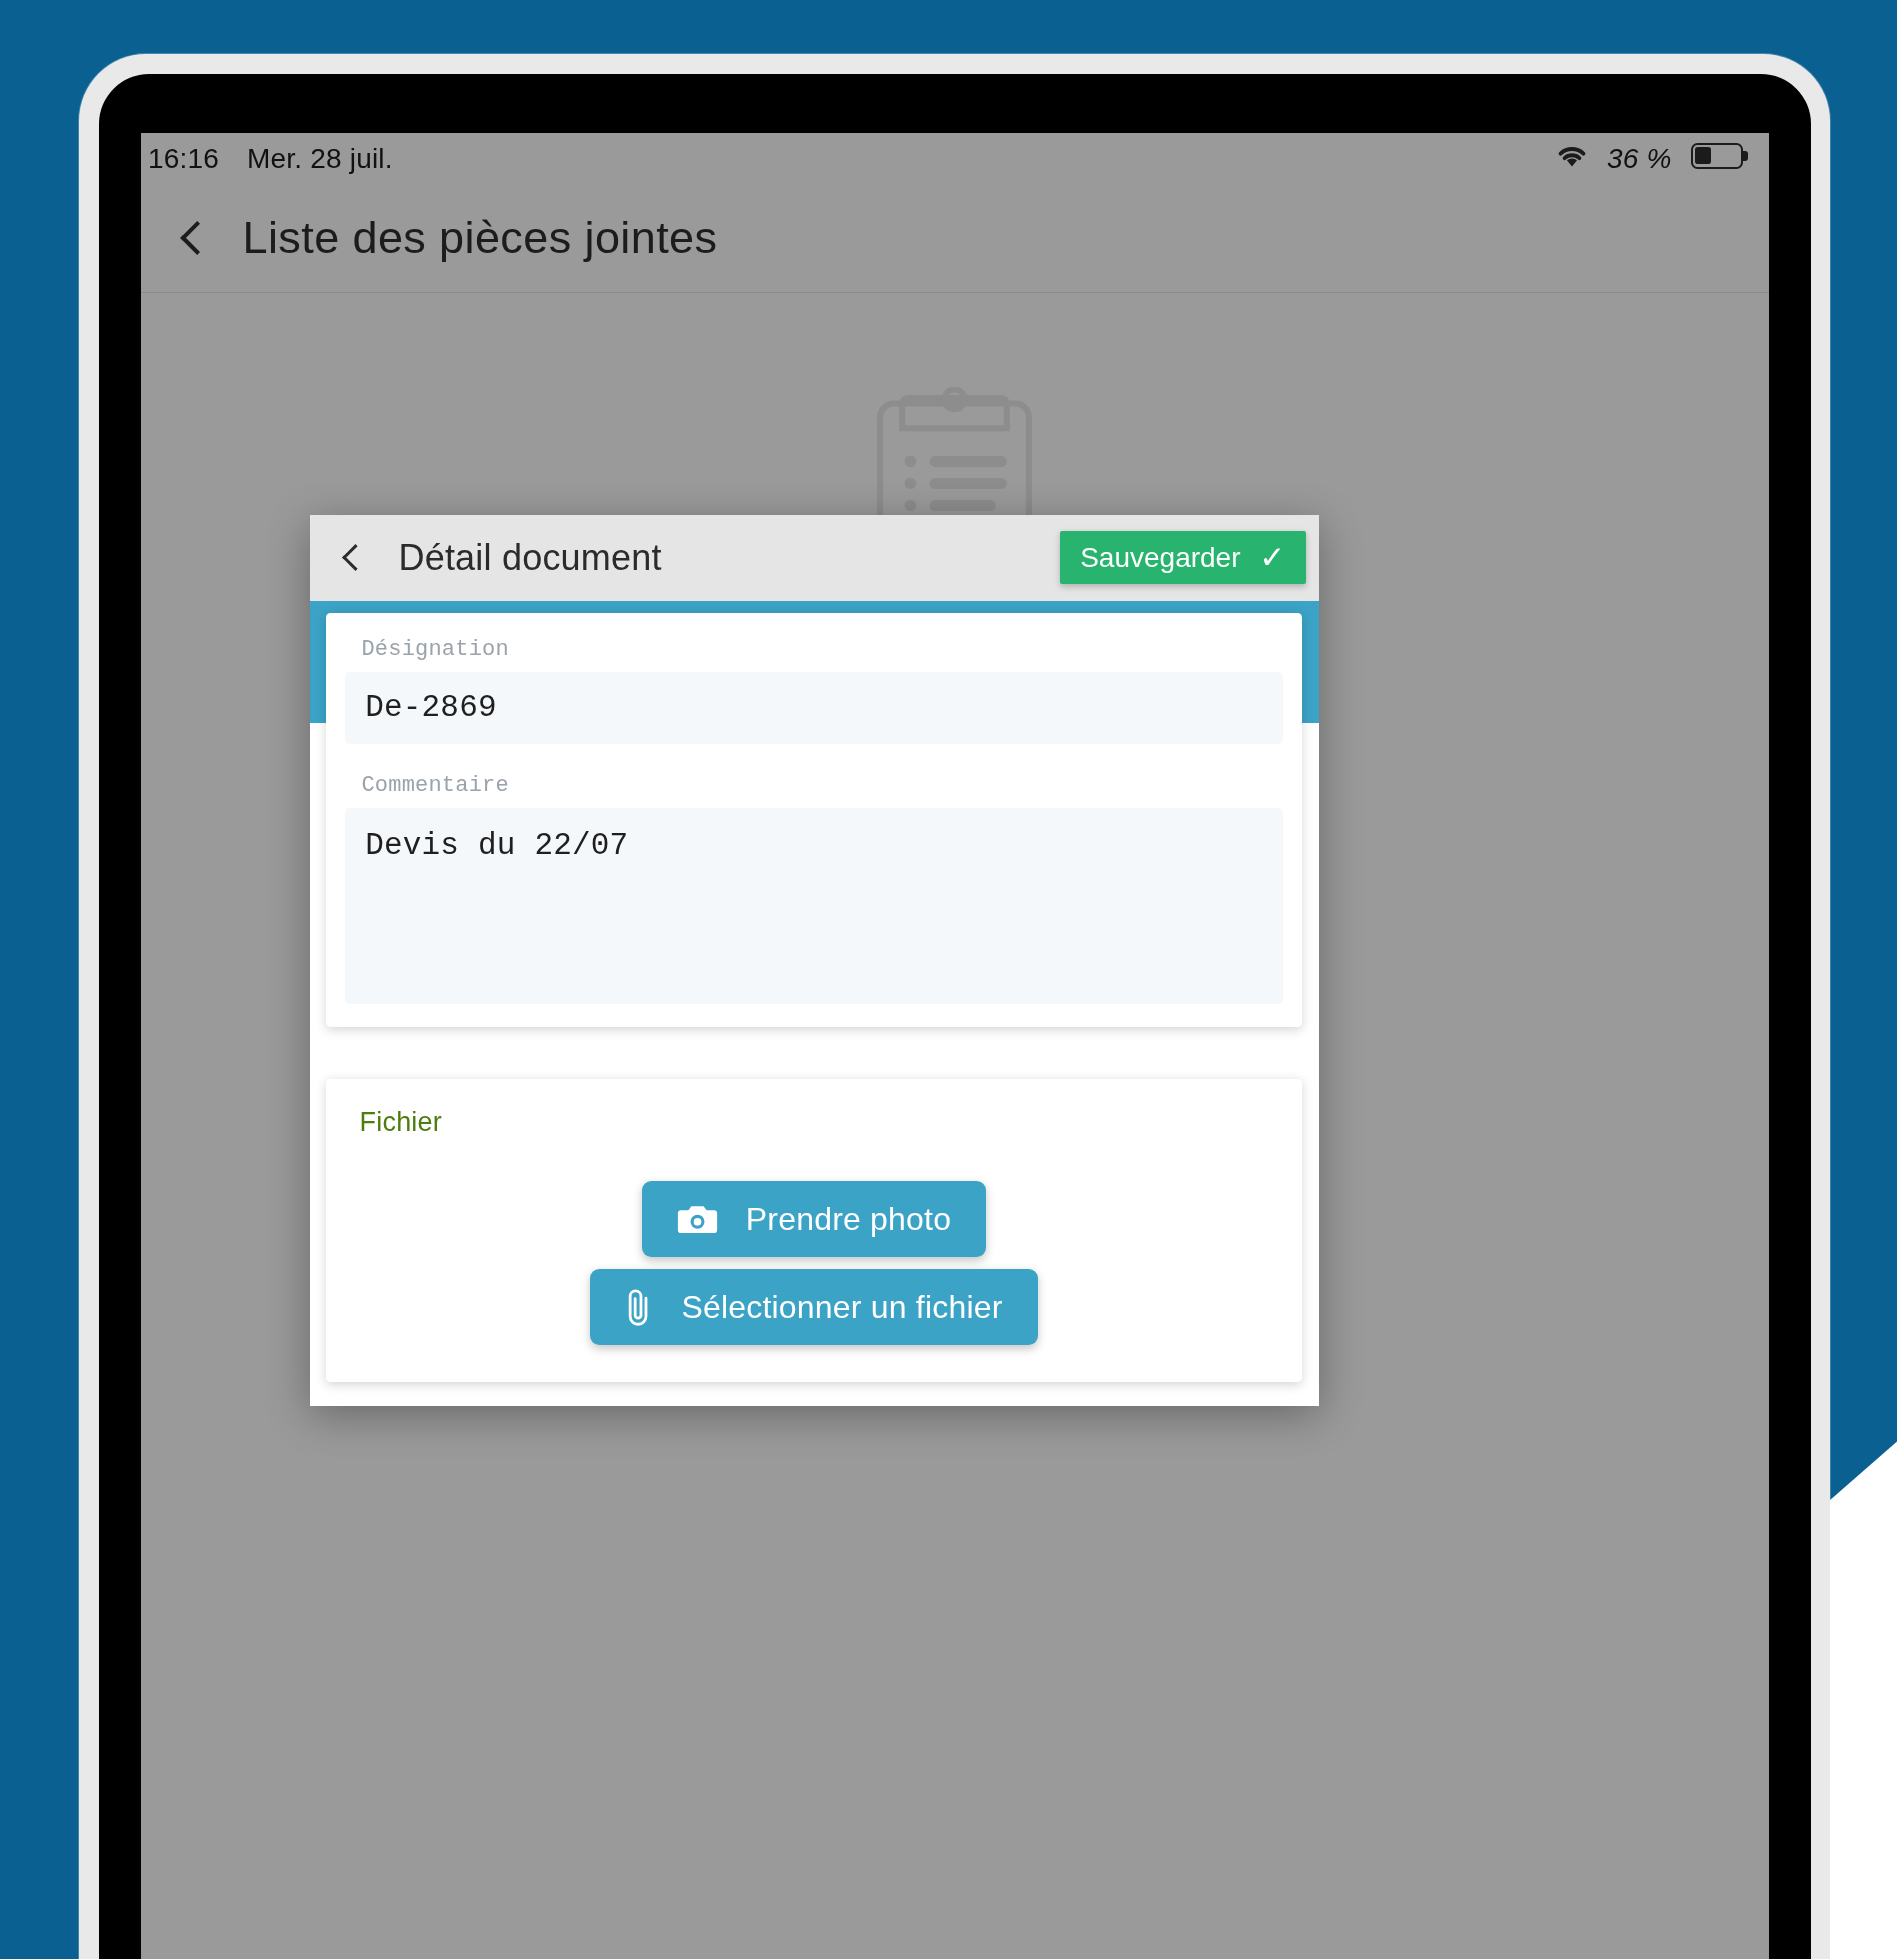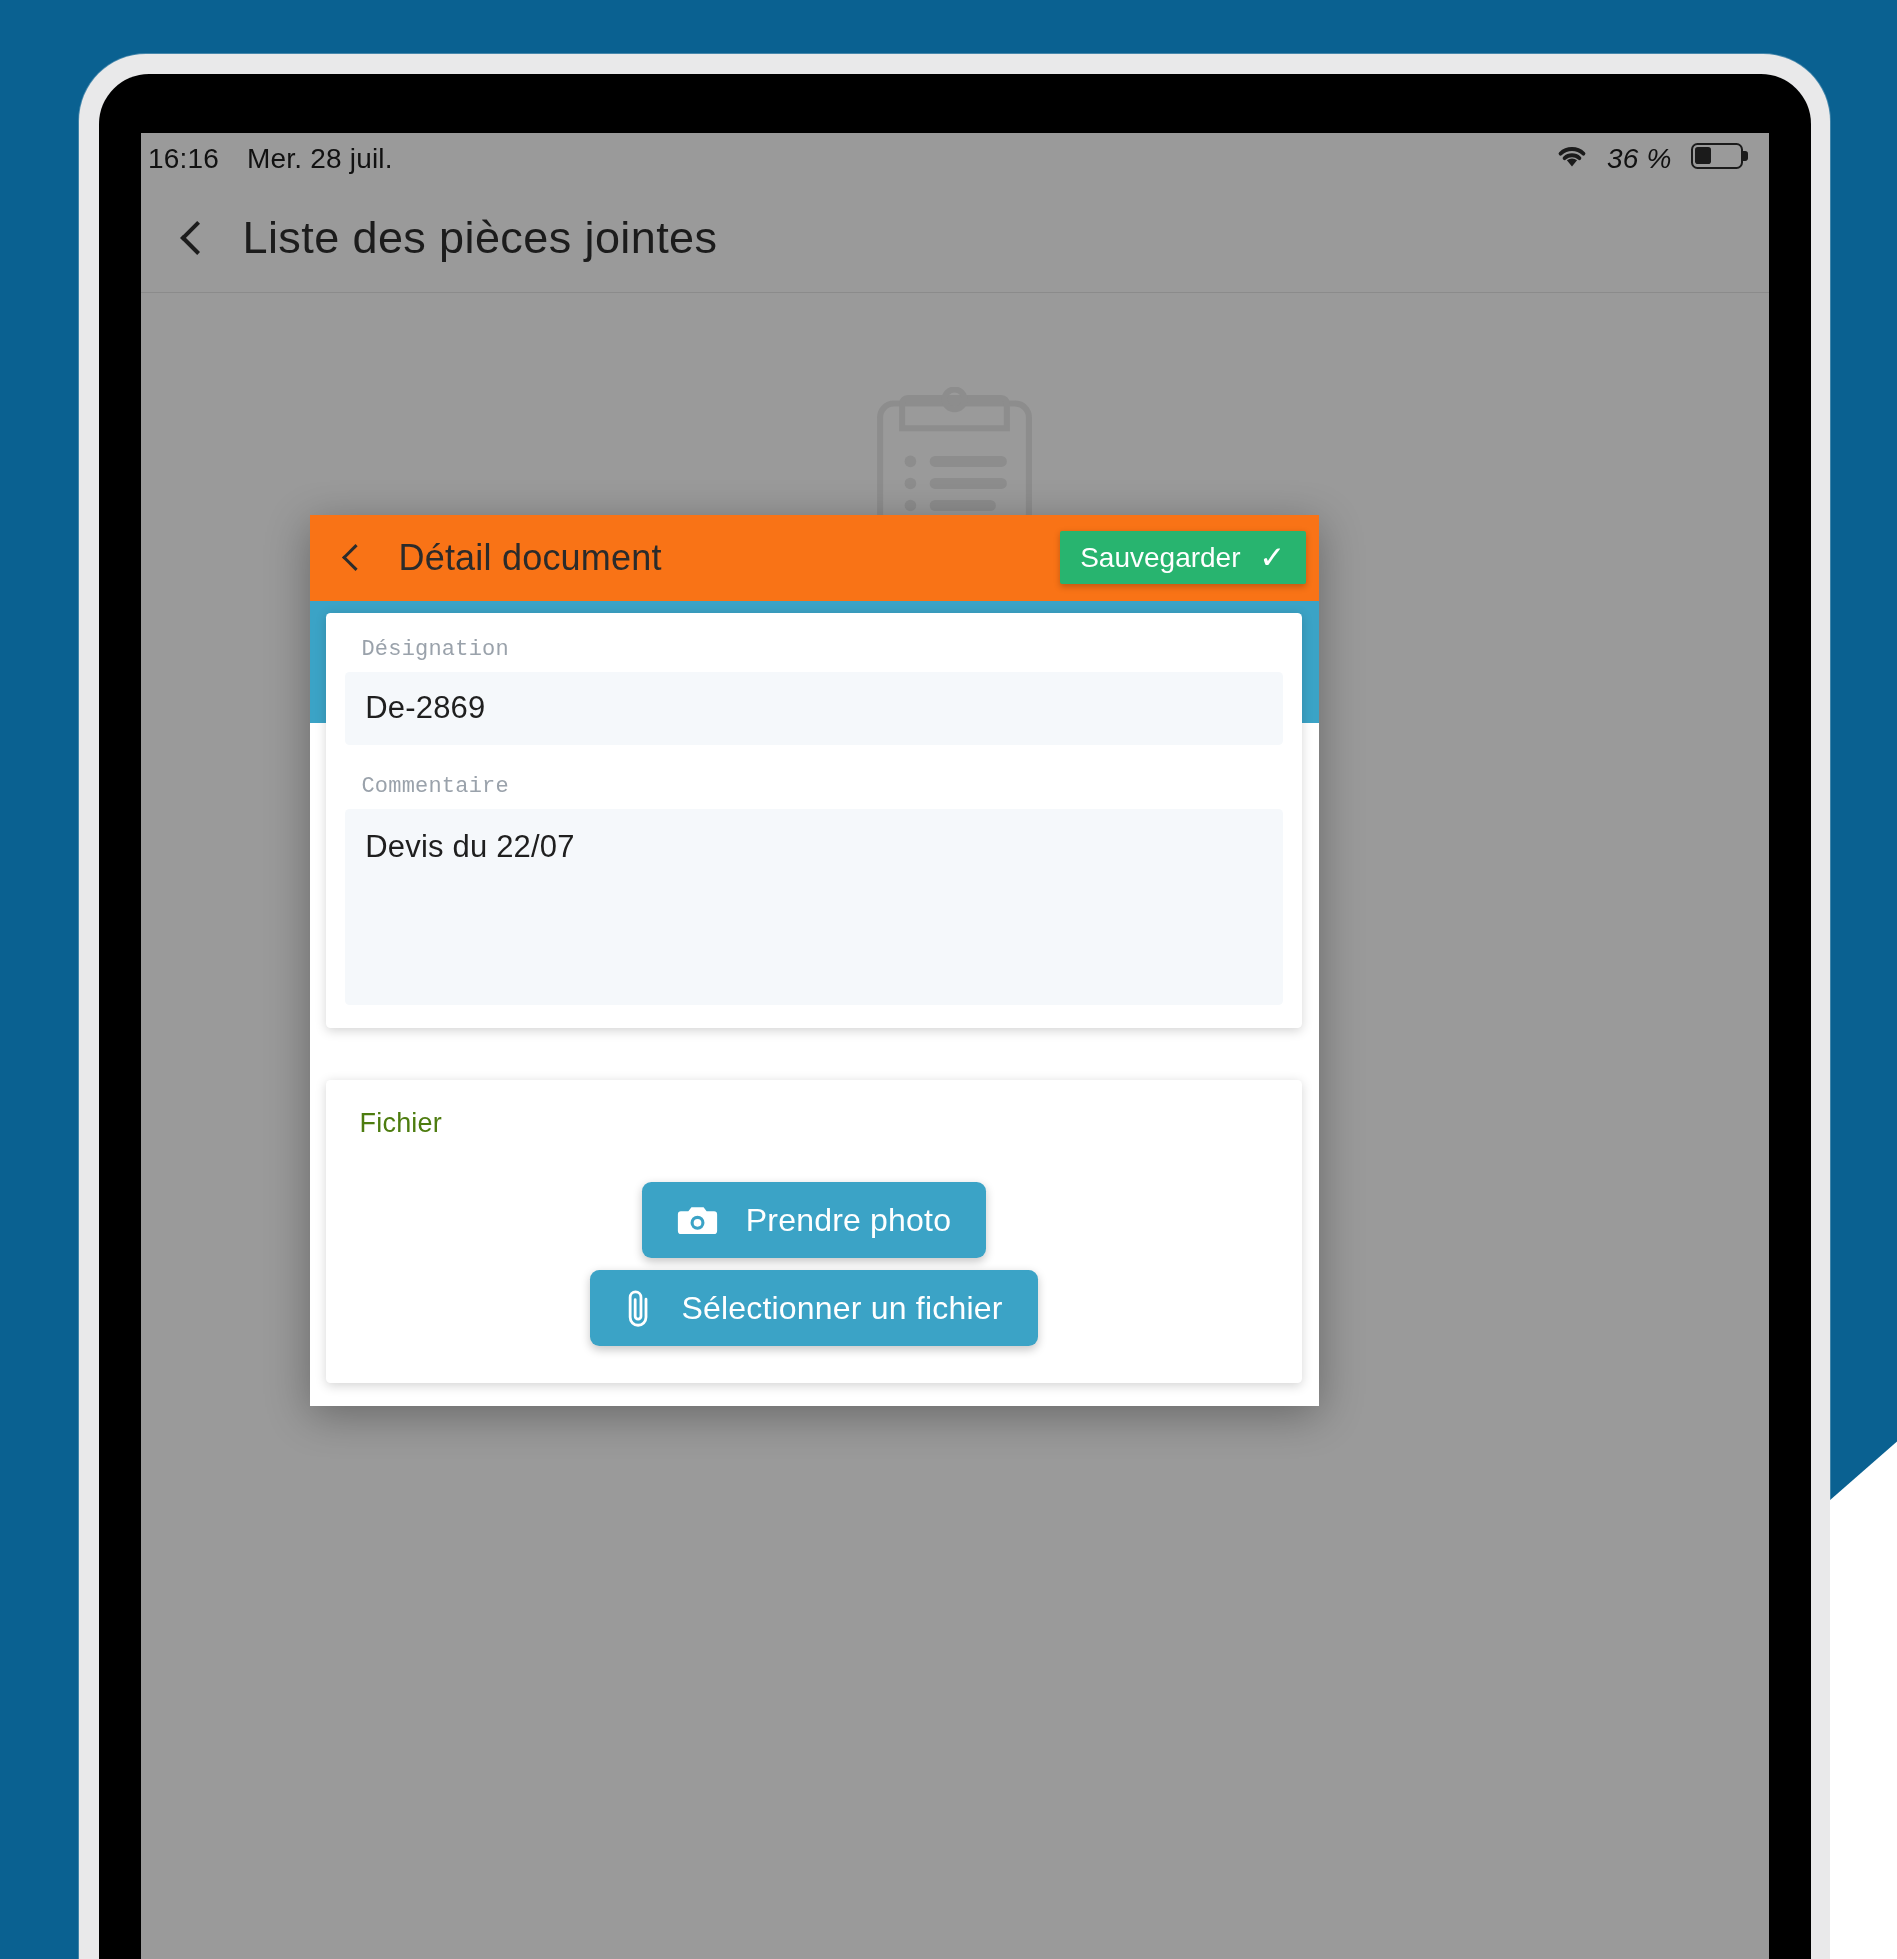--- a/index.html
+++ b/index.html
@@ -86,21 +86,21 @@
 
   
   #modal{
     position:absolute;
     left:169px; top:382px; width:1009px; height:891px;
     background:#fff;
     box-shadow:0 9.3px 41px rgba(0,0,0,.33);
   }
   #modal-header{
     height:86px; display:flex; align-items:center; gap:37px;
-    padding:0 13px 0 28px; background:#f97316;
+    padding:0 13px 0 28px; background:#e5e5e5;
   }
   .chev-back-sm{ width:24px; height:24px; position:relative; flex:0 0 auto; }
   .chev-back-sm::before{
     content:""; position:absolute; left:8.3px; top:2.8px;
     width:16px; height:16px; border-left:3.7px solid #2c2c2c; border-bottom:3.7px solid #2c2c2c;
     transform:rotate(45deg);
   }
   #modal-header .mtitle{ font-size:36px; color:#2b2b2b; letter-spacing:0.2px; }
   #save-btn{
     margin-left:auto;
@@ -137,21 +137,21 @@
 
   .field{ padding:0 1.9px; }
   .field + .field{ margin-top:29px; }
   .fl-label{
     font-size:22px; color:#9aa2ab; padding-left:16.7px; letter-spacing:0.2px;
     display:block; margin-bottom:10.2px;font-family:Liberation Mono, monospace;
   }
   .fl-input{
     background:#f5f8fb; border:none; border-radius:4.6px;
     width:100%; padding:18.6px 20.4px;
-    font-size:31px; color:#1f1f1f; font-family:Liberation Sans, sans-serif;
+    font-size:31px; color:#1f1f1f; font-family:Liberation Mono, monospace;
     letter-spacing:0.2px;
   }
   .fl-input.tall{ height:196px; resize:none; line-height:1.25; }
 
   .file-label{
     font-size:27px; color:#4d7c0f; padding-left:16.7px; display:block;
     letter-spacing:0.2px;
   }
   .btn-stack{
     display:flex; flex-direction:column; align-items:center;

